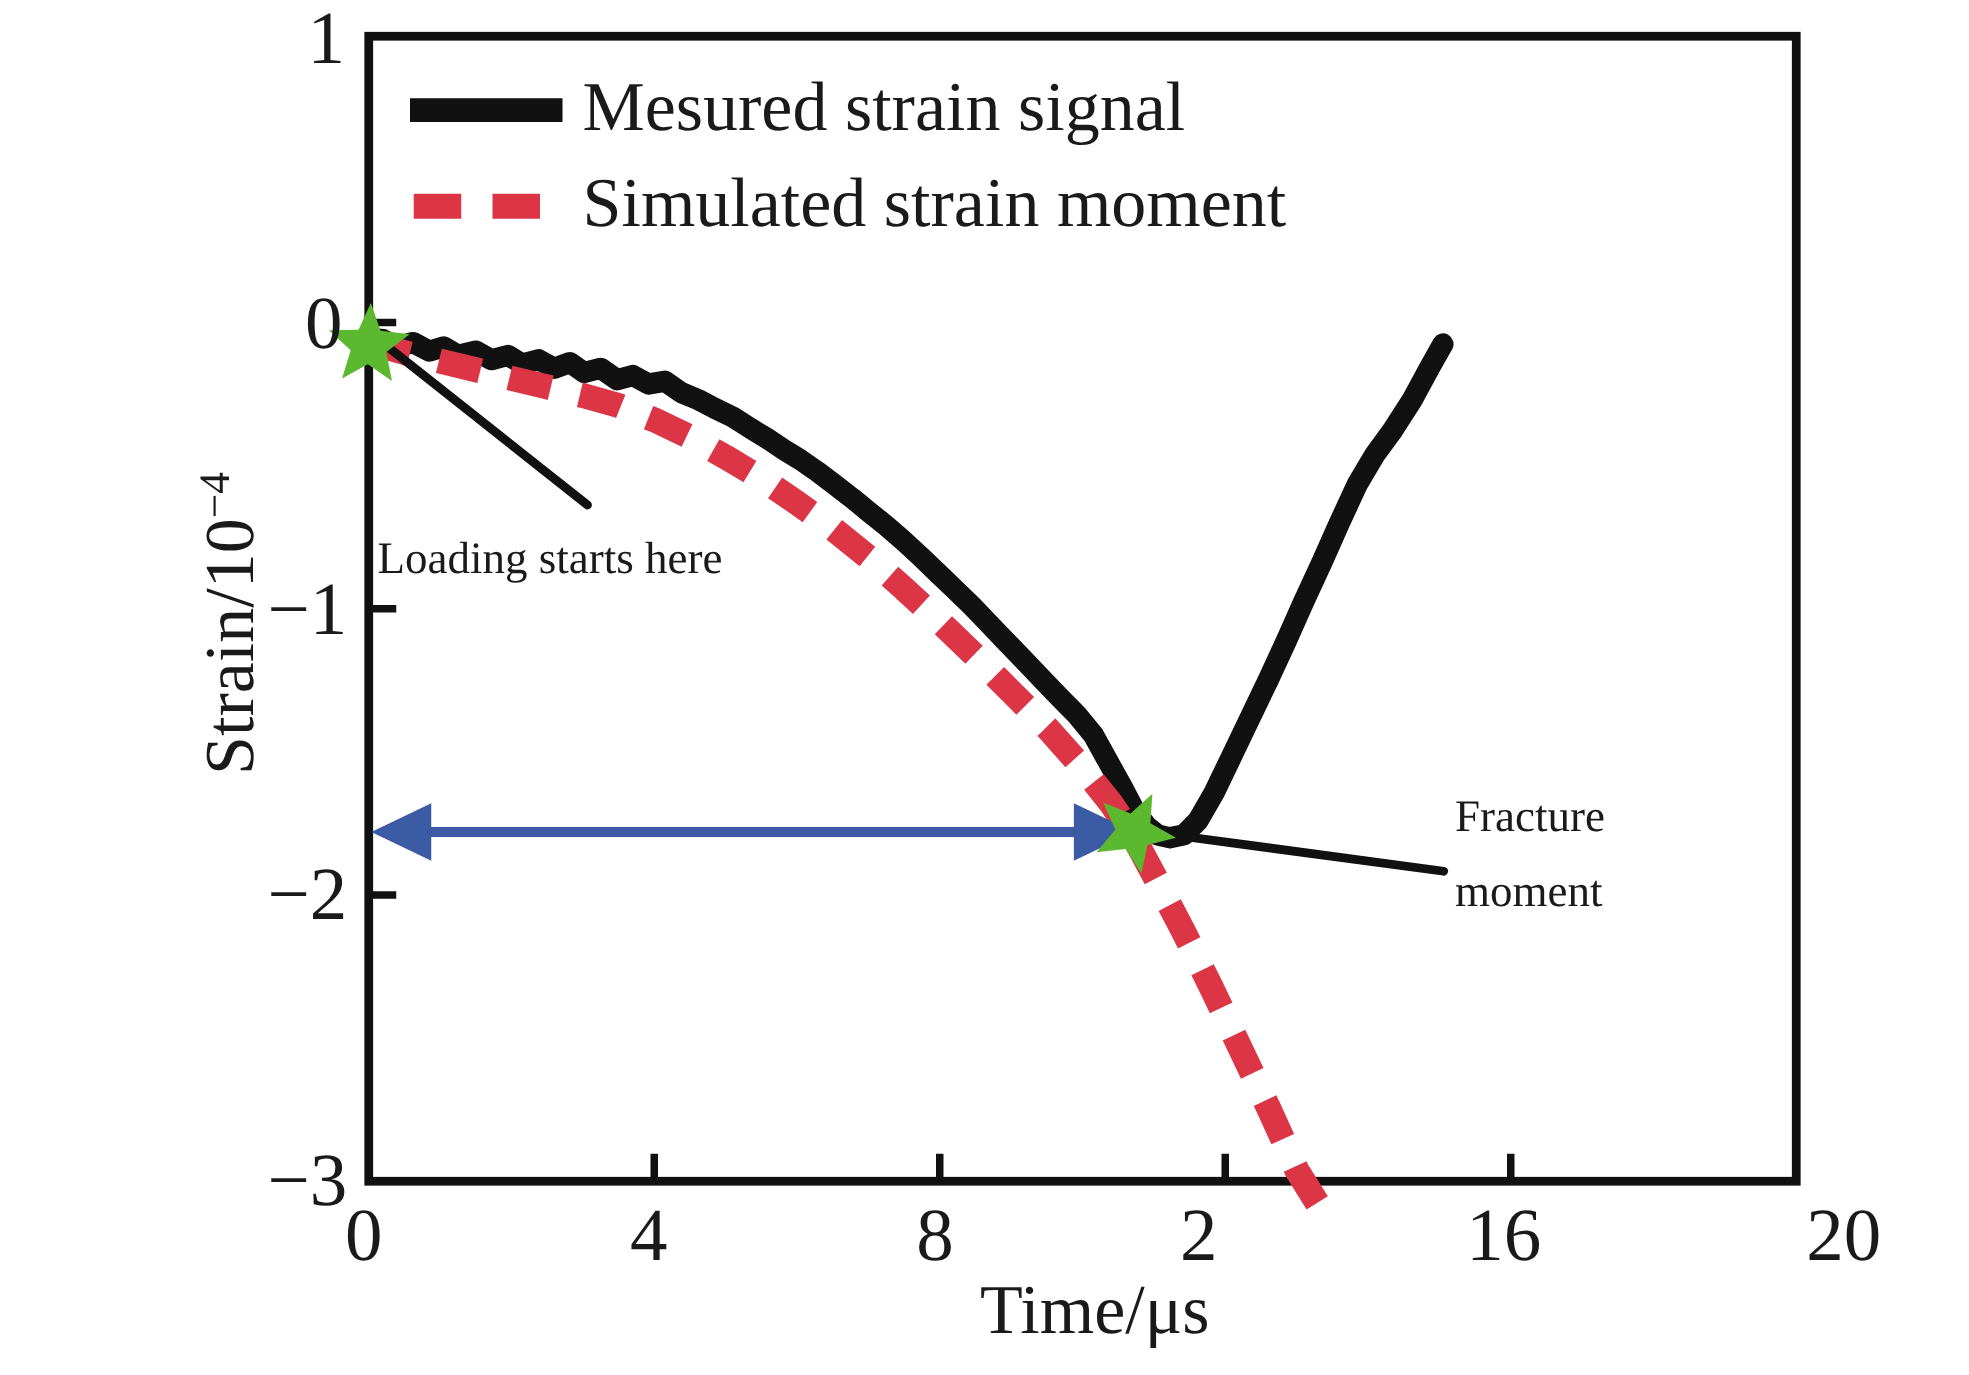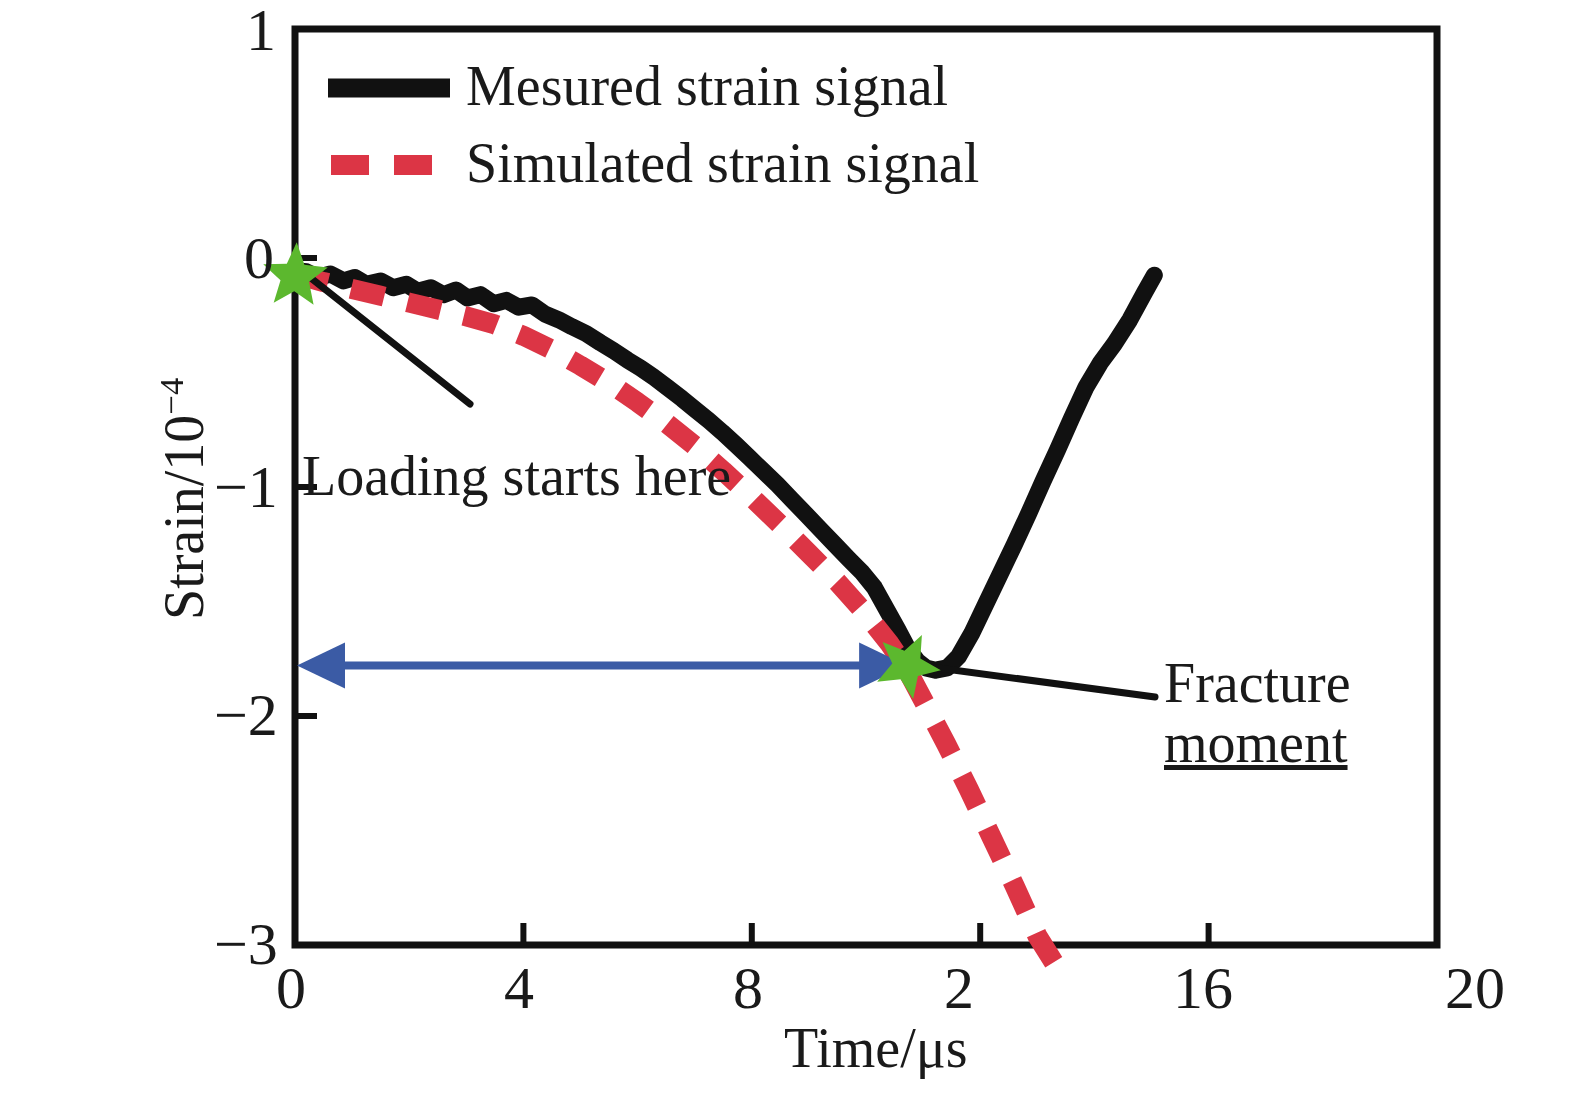--- a/index.html
+++ b/index.html
@@ -30,21 +30,21 @@
   .txt {
     position: absolute;
     color: #1a1a1a;
     font-family: "Liberation Serif", "DejaVu Serif", serif;
     white-space: nowrap;
     line-height: 1;
   }
   .tick-label { font-size: 60px; }
   .axis-title { font-size: 56px; }
   .legend-label { font-size: 56px; }
-  .annot { font-size: 56px; margin-top: 20px; }
+  .annot { font-size: 36px; }
   .ylab-rot {
     transform-origin: left top;
     transform: rotate(-90deg);
   }
   .sup { font-size: 0.62em; vertical-align: super; }
 </style>
 </head>
 <body>
 
 <div id="figure">
@@ -82,21 +82,21 @@
       </g>
 
     <line id="legend-swatch-solid" x1="328" y1="88" x2="450" y2="88" stroke="#111111" stroke-width="19" stroke-linecap="butt"></line>
     <g id="legend-swatch-dashed">
       <rect x="331" y="155" width="38" height="20" fill="#dc3545"></rect>
       <rect x="394" y="155" width="38" height="20" fill="#dc3545"></rect>
     </g>
   </svg>
 
   <div class="txt legend-label" style="left:466px; top:58px;">Mesured strain signal</div>
-  <div class="txt legend-label" style="left:466px; top:135px;">Simulated strain signal</div>
+  <div class="txt legend-label" style="left:466px; top:135px;">Simulated strain moment</div>
 
   <div class="txt tick-label" style="left:246px; top:0px;">1</div>
   <div class="txt tick-label" style="left:244px; top:228px;">0</div>
   <div class="txt tick-label" style="left:214px; top:457px;">−1</div>
   <div class="txt tick-label" style="left:214px; top:685px;">−2</div>
   <div class="txt tick-label" style="left:214px; top:914px;">−3</div>
 
   <div class="txt tick-label" style="left:276px; top:958px;">0</div>
   <div class="txt tick-label" style="left:504px; top:958px;">4</div>
   <div class="txt tick-label" style="left:733px; top:958px;">8</div>
@@ -105,15 +105,15 @@
   <div class="txt tick-label" style="left:1402px; top:958px;margin-left:43px;">20</div>
 
   <div class="txt axis-title" style="left:784px; top:1020px;">Time/μs</div>
 
   <div class="txt axis-title ylab-rot" style="left:155px; top:620px;"><span>Strain/10</span><span class="sup">−4</span></div>
 
   <div class="txt annot" style="left:302px; top:428px;">Loading starts here</div>
 
 
   <div class="txt annot" style="left:1164px; top:635px;">Fracture</div>
-  <div class="txt annot" style="left:1164px; top:695px;text-decoration:underline;">moment</div>
+  <div class="txt annot" style="left:1164px; top:695px;">moment</div>
 
 </div>
 
 </body></html>

